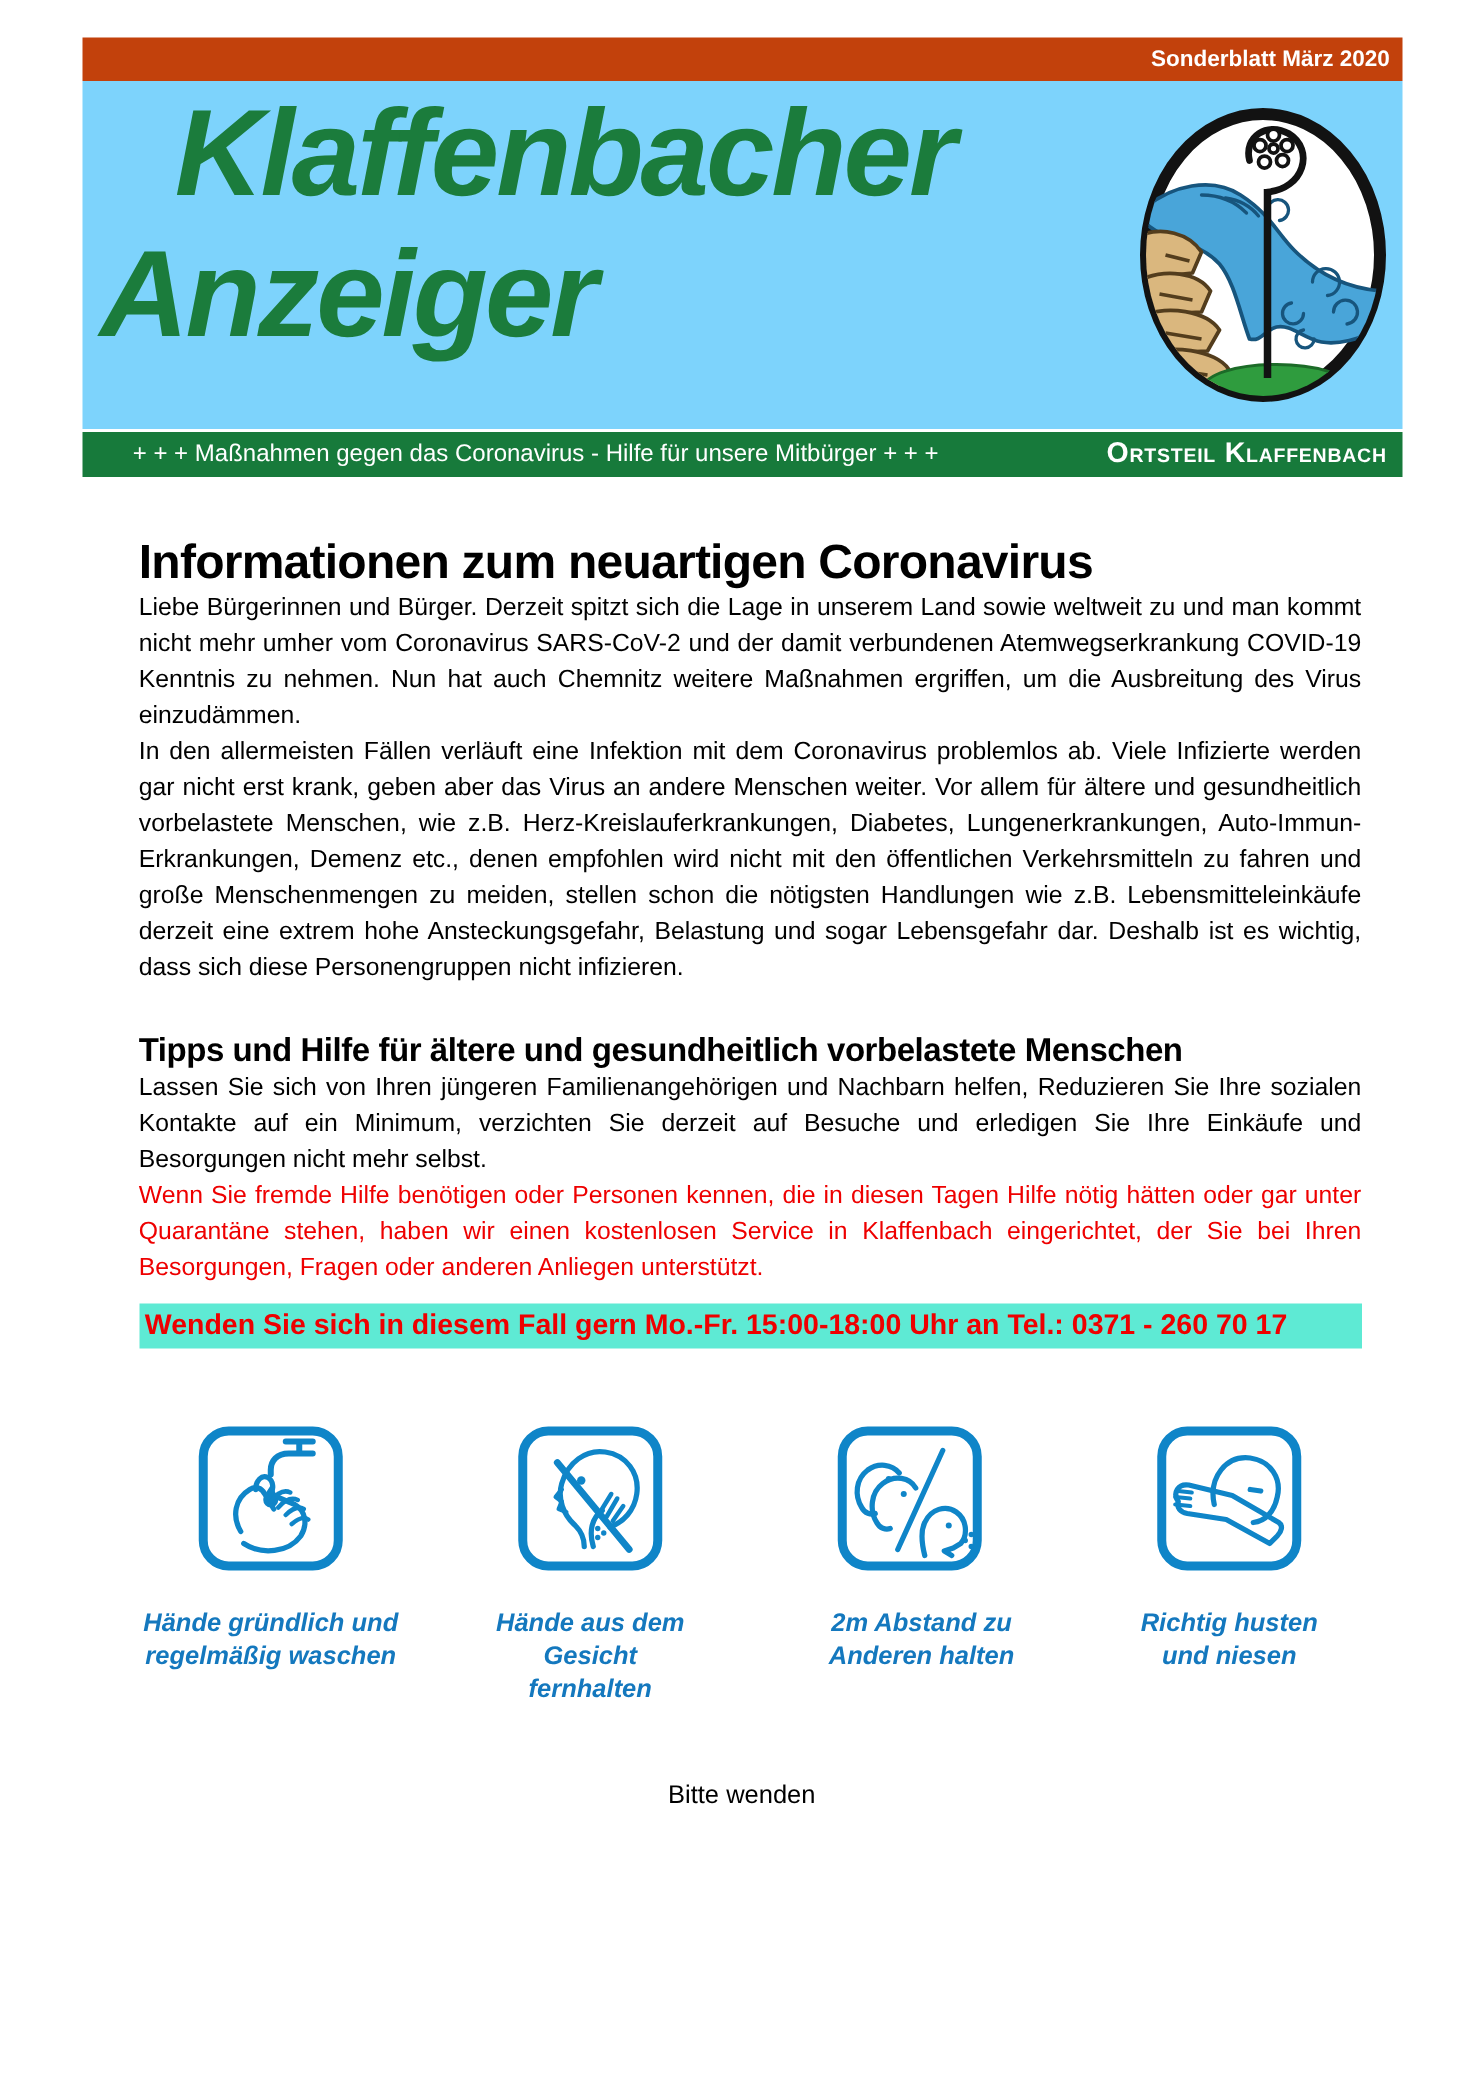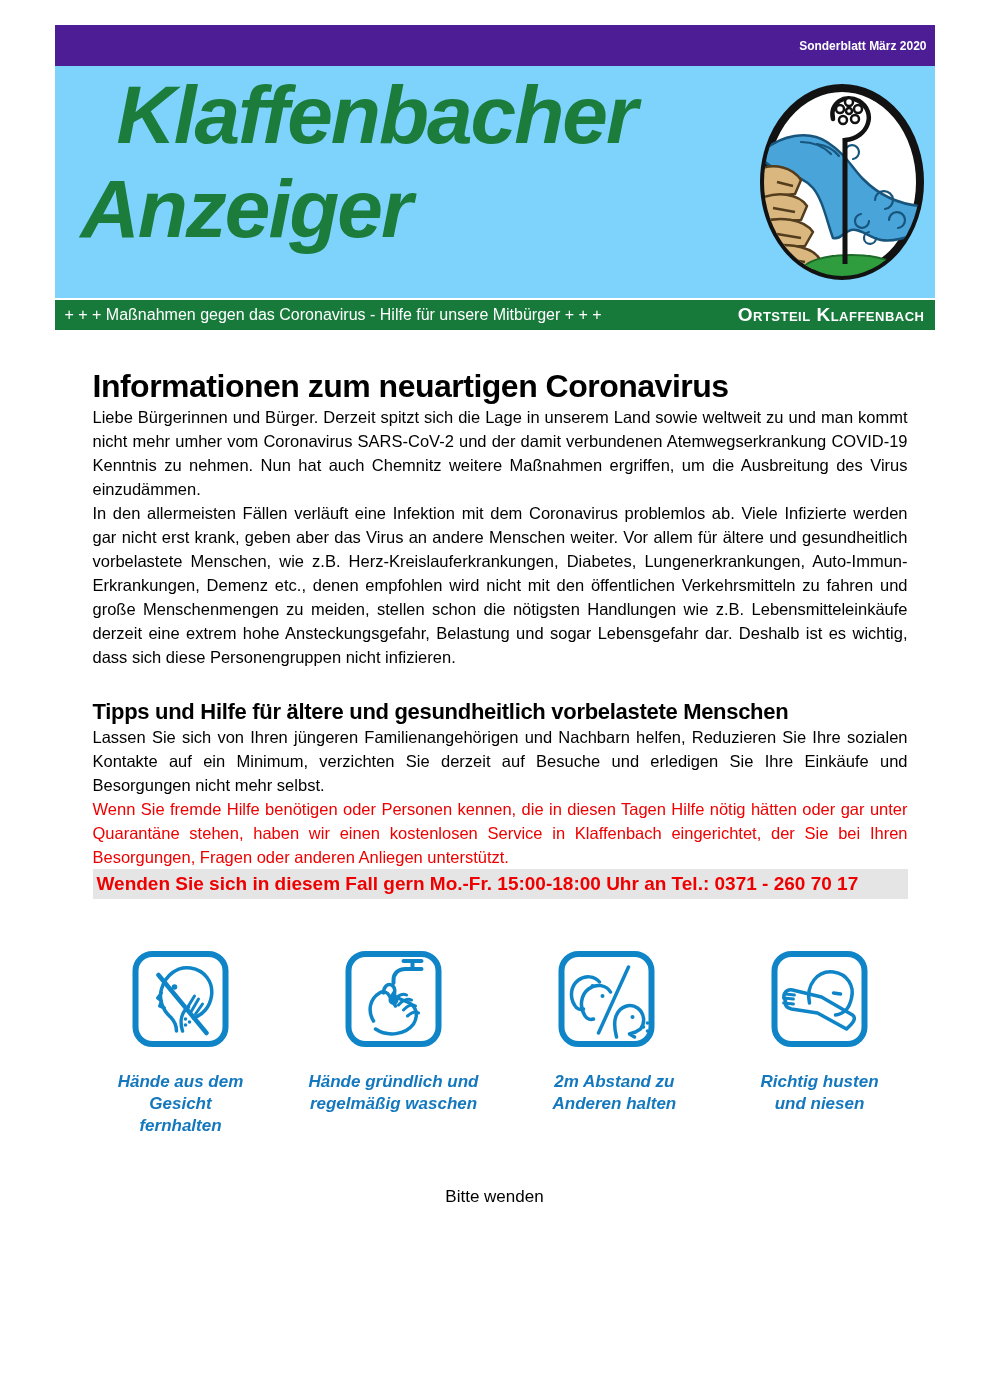--- a/index.html
+++ b/index.html
@@ -4,44 +4,44 @@
 <style>
   html,body{margin:0;padding:0;}
   body{
     width:989px;height:1400px;background:#ffffff;overflow:hidden;
     font-family:"Liberation Sans",sans-serif;color:#000;
   }
   .sheet{position:relative;width:880px;margin:0 auto;padding-top:25px;}
 
   
   .issue-bar{
-    height:41px;background:#4c1d95;color:#fff;
+    height:29px;background:#c2410c;color:#fff;
     display:flex;align-items:center;justify-content:flex-end;
-    font-size:12px;font-weight:bold;padding-right:8px;box-sizing:border-box;
+    font-size:15px;font-weight:bold;padding-right:8px;box-sizing:border-box;
   }
 
   
   .masthead{
     position:relative;height:232px;background:#7dd3fc;overflow:hidden;
   }
   .mast-title{
     position:absolute;left:0;top:8px;color:#1b7c3c;
     font-weight:bold;font-style:italic;letter-spacing:-2px;line-height:1;
   }
   .mast-line1{font-size:82px;margin-left:62px;}
-  .mast-line2{font-size:82px;margin-left:26px;margin-top:12px;}
+  .mast-line2{font-size:82px;margin-left:12px;margin-top:12px;}
   .crest{position:absolute;right:8px;top:16px;width:170px;height:200px;}
 
   
   .ticker-bar{
     height:30px;background:#177a3b;color:#fff;margin-top:2px;
     display:flex;align-items:center;justify-content:space-between;
     padding:0 10px;box-sizing:border-box;
   }
-  .ticker-text{font-size:16px;}
+  .ticker-text{font-size:16px;margin-left:24px;}
   .district{
     font-variant:small-caps;font-weight:bold;font-size:19px;letter-spacing:0.5px;
   }
 
   
   .article{width:815px;margin-left:38px;}
   .article h1{
     font-size:32px;font-weight:bold;letter-spacing:-0.5px;
     margin:38px 0 0 0;line-height:1.15;
   }
@@ -50,21 +50,21 @@
     margin:30px 0 0 0;line-height:1.2;
   }
   .article p{
     font-size:16.5px;line-height:24px;text-align:justify;margin:0;
   }
   .p-intro{margin-top:36px;}
   .p-risk{margin-top:30px;}
   .p-help{margin-top:40px;}
   .p-service{margin-top:8px;font-weight:normal;color:#ee0000;line-height:24.5px;}
   .hotline{
-    display:block;margin-top:0;background:#e5e5e5;color:#ee0000;
+    display:block;margin-top:12px;background:#5eead4;color:#ee0000;
     font-weight:bold;font-size:19px;line-height:26px;padding:2px 4px;
     white-space:nowrap;
   }
   .p-important{margin-top:9px;}
 
   
   .icons-row{
     width:815px;margin:50px 0 0 38px;display:flex;justify-content:space-between;
   }
   .figure{width:176px;display:flex;flex-direction:column;align-items:center;}
@@ -163,46 +163,46 @@
 
     <span class="hotline">Wenden Sie sich in diesem Fall gern Mo.-Fr. 15:00-18:00 Uhr an Tel.: 0371 - 260 70 17</span>
 
   </div>
 
   <div class="icons-row">
 
     <div class="figure">
       <svg class="pictogram" viewBox="0 0 100 100" fill="none" stroke="#0f85c8" stroke-width="4" stroke-linecap="round" stroke-linejoin="round">
         <rect x="5" y="5" width="90" height="90" rx="17" stroke-width="6"></rect>
+        <path d="M60 12 h18 M69 12 v8 M78 20 h-16 c-8 0 -12 5 -12 11 v3"></path>
+        <path d="M50 41 c-3 5 -5 7.5 -5 10 a5 5 0 0 0 10 0 c0 -2.5 -2 -5 -5 -10 z" fill="#0f85c8" stroke="none"></path>
+        <path d="M30 72 C24 62 26 50 36 44 C40 41.5 44 43 46 47 L52 57" stroke-width="3.5"></path>
+        <path d="M40 44 C40 38 44 34 48 36 C52 38 52 44 50 47" stroke-width="3.5"></path>
+        <path d="M32 80 C44 88 62 86 70 75 C75 67 73 58 66 54 L52 48" stroke-width="3.5"></path>
+        <path d="M50 52 Q57 43 63 46 M55 56 Q62 48 68 51 M60 61 Q67 54 72 57 M64 67 Q71 61 75 64" stroke-width="3"></path>
+      </svg>
+      <div class="caption">Hände gründlich und
+regelmäßig waschen</div>
+    </div>
+
+    <div class="figure">
+      <svg class="pictogram" viewBox="0 0 100 100" fill="none" stroke="#0f85c8" stroke-width="4" stroke-linecap="round" stroke-linejoin="round">
+        <rect x="5" y="5" width="90" height="90" rx="17" stroke-width="6"></rect>
         <path d="M46 82 C46 76 44 72 40 68 C32 61 28 50 31 40 C35 26 47 17 60 19 C74 21 83 33 81 47 C79.5 58 72 66 63 69" stroke-width="3.5"></path>
         <path d="M31 44 l-4 5 l4 3 l-2 5 l5 2" stroke-width="3"></path>
         <circle cx="44" cy="38" r="2.8" fill="#0f85c8" stroke="none"></circle>
         <path d="M52 82 C49 72 51 63 58 58" stroke-width="3.5"></path>
         <path d="M56 60 L64 47 M61 62 L68 50 M65 65 L72 55" stroke-width="3"></path>
         <circle cx="55" cy="70" r="1.8" fill="#0f85c8" stroke="none"></circle>
         <circle cx="59" cy="73" r="1.8" fill="#0f85c8" stroke="none"></circle>
         <circle cx="55" cy="76" r="1.8" fill="#0f85c8" stroke="none"></circle>
         <line x1="28" y1="26" x2="76" y2="84" stroke-width="4.5"></line>
       </svg>
       <div class="caption">Hände aus dem Gesicht
 fernhalten</div>
-    </div>
-
-    <div class="figure">
-      <svg class="pictogram" viewBox="0 0 100 100" fill="none" stroke="#0f85c8" stroke-width="4" stroke-linecap="round" stroke-linejoin="round">
-        <rect x="5" y="5" width="90" height="90" rx="17" stroke-width="6"></rect>
-        <path d="M60 12 h18 M69 12 v8 M78 20 h-16 c-8 0 -12 5 -12 11 v3"></path>
-        <path d="M50 41 c-3 5 -5 7.5 -5 10 a5 5 0 0 0 10 0 c0 -2.5 -2 -5 -5 -10 z" fill="#0f85c8" stroke="none"></path>
-        <path d="M30 72 C24 62 26 50 36 44 C40 41.5 44 43 46 47 L52 57" stroke-width="3.5"></path>
-        <path d="M40 44 C40 38 44 34 48 36 C52 38 52 44 50 47" stroke-width="3.5"></path>
-        <path d="M32 80 C44 88 62 86 70 75 C75 67 73 58 66 54 L52 48" stroke-width="3.5"></path>
-        <path d="M50 52 Q57 43 63 46 M55 56 Q62 48 68 51 M60 61 Q67 54 72 57 M64 67 Q71 61 75 64" stroke-width="3"></path>
-      </svg>
-      <div class="caption">Hände gründlich und
-regelmäßig waschen</div>
     </div>
 
     <div class="figure">
       <svg class="pictogram" viewBox="0 0 100 100" fill="none" stroke="#0f85c8" stroke-width="3.5" stroke-linecap="round" stroke-linejoin="round">
         <rect x="5" y="5" width="90" height="90" rx="17" stroke-width="6"></rect>
         <path d="M18 56 C13 48 14 37 22 31 C29 26 38 27 43 33 M18 56 C20 60 24 61 27 60"></path>
         <path d="M28 66 C23 58 24 46 32 40 C40 34 50 36 54 43 M28 66 C30 70 34 71 37 70"></path>
         <circle cx="36" cy="37" r="2" fill="#0f85c8" stroke="none"></circle>
         <circle cx="46" cy="47" r="2" fill="#0f85c8" stroke="none"></circle>
         <line x1="72" y1="18" x2="42" y2="84"></line>

